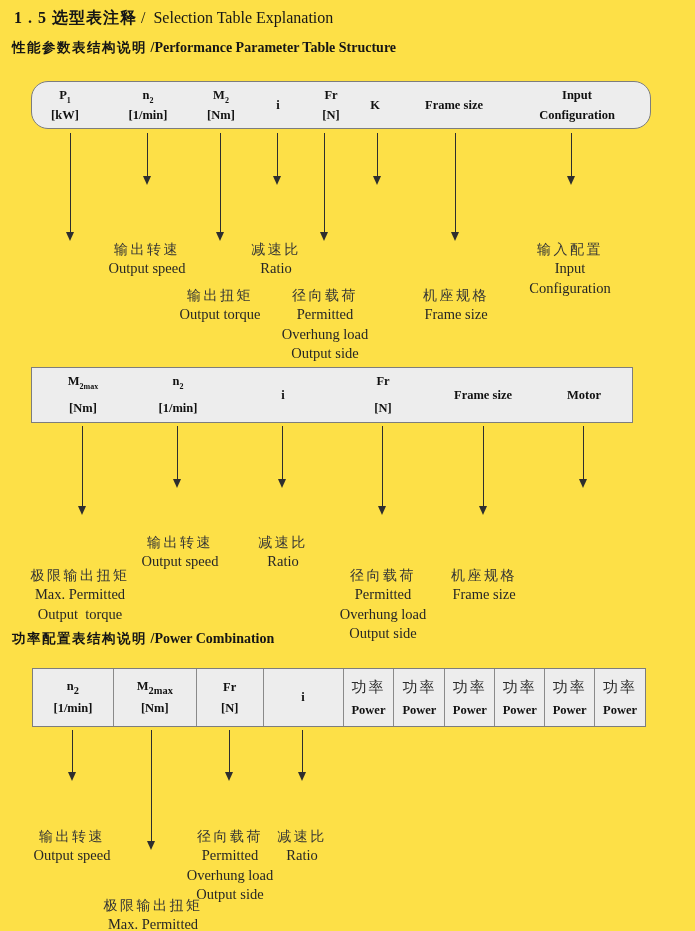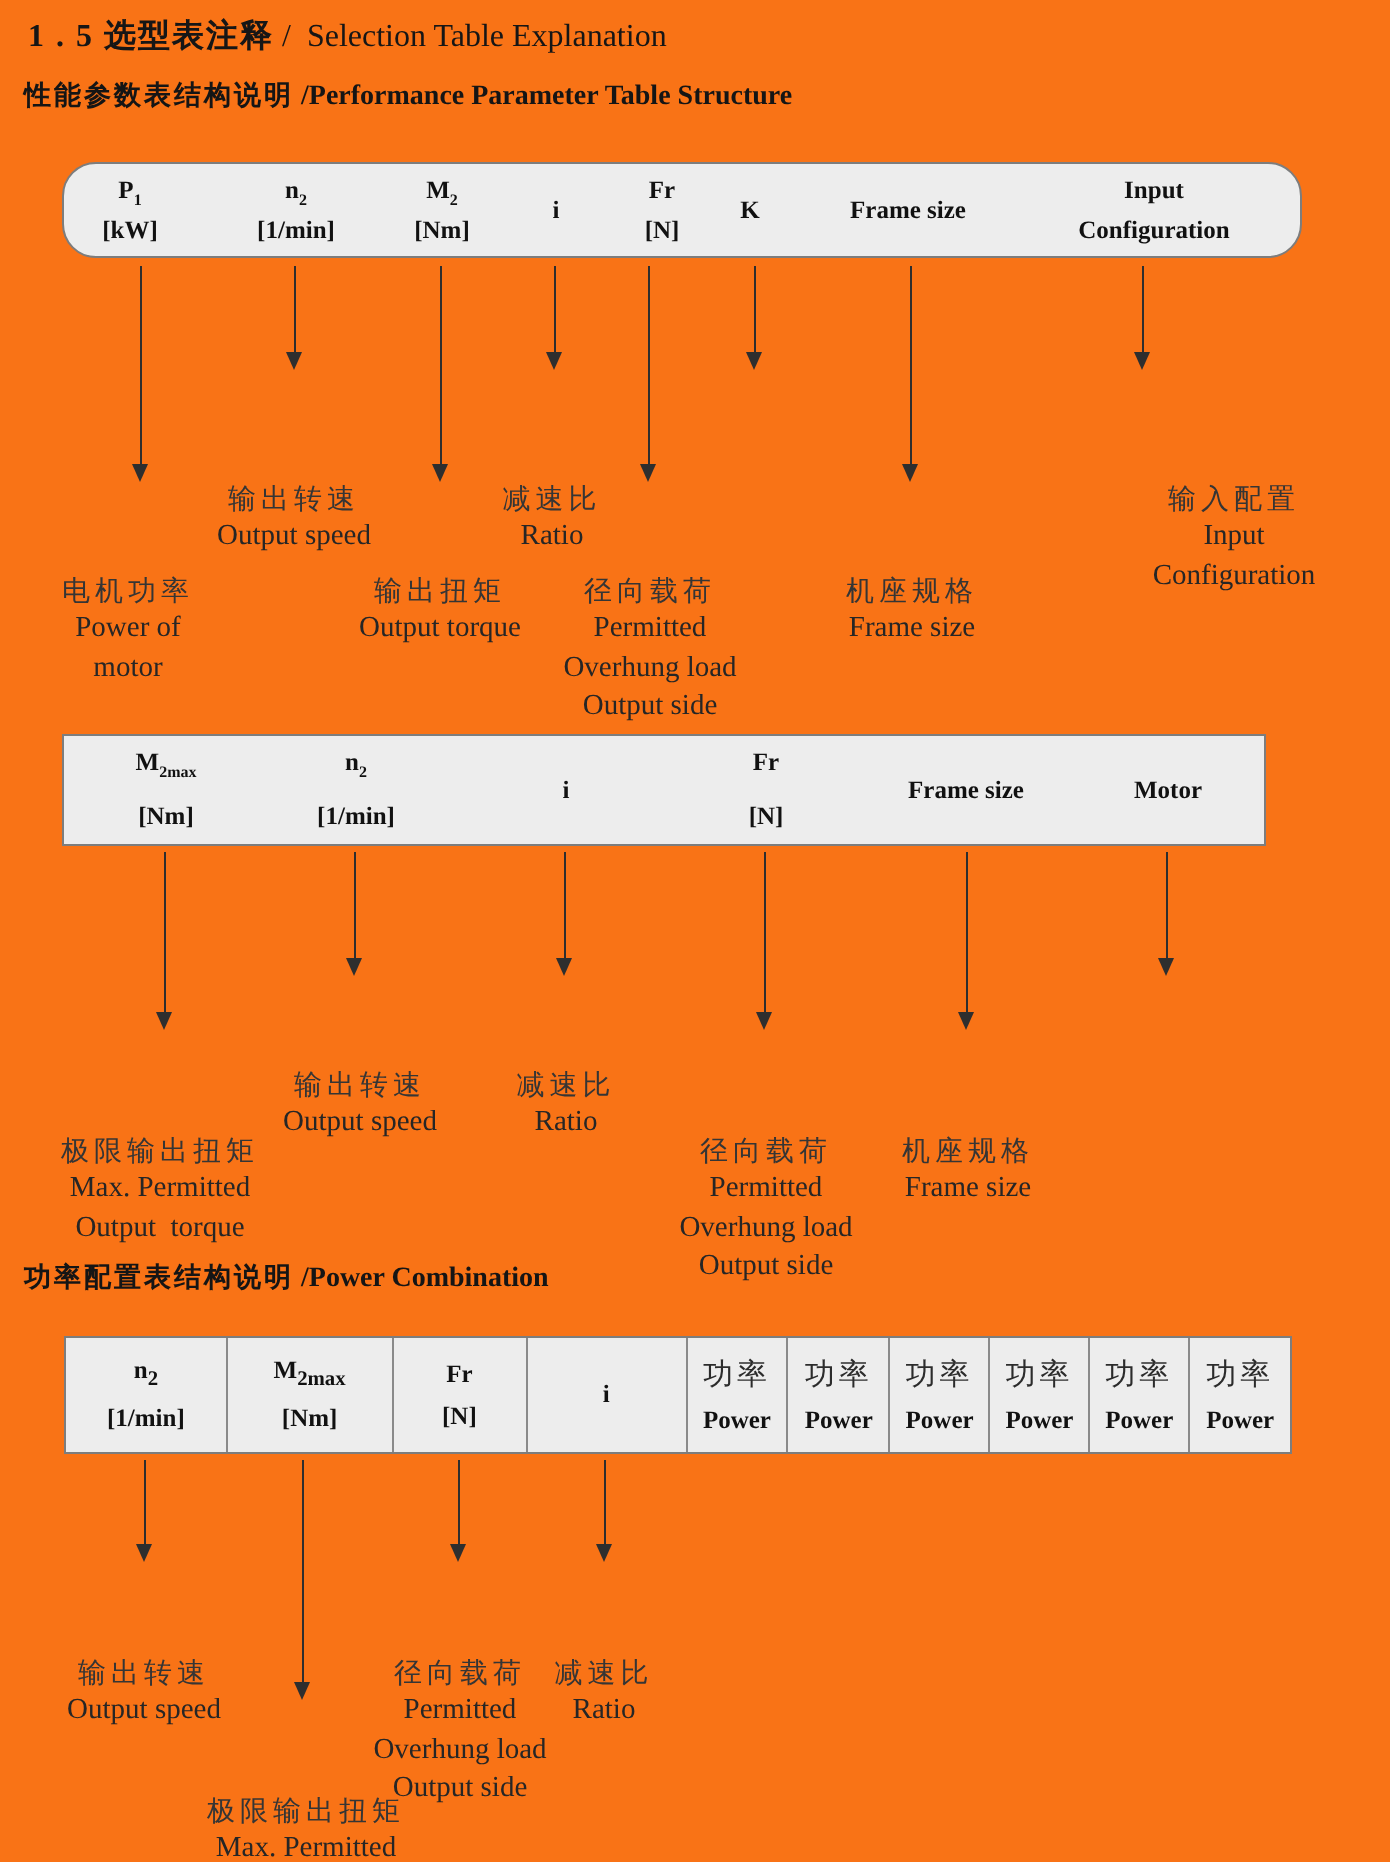--- a/index.html
+++ b/index.html
@@ -1,16 +1,16 @@
 <!DOCTYPE html>
 <html><head>
 <meta charset="utf-8">
 <style>
   html,body{margin:0;padding:0;background:#ffffff;}
-  .page{position:relative;width:695px;height:931px;background:#f97316;overflow:hidden;
+  .page{position:relative;width:695px;height:931px;background:#fde047;overflow:hidden;
         font-family:"Liberation Sans",sans-serif;color:#222;}
 
   
   .doc-title{position:absolute;left:14px;top:8px;font-size:16px;white-space:pre;color:#161616;}
   .doc-title .num{font-family:"Liberation Serif",serif;font-weight:bold;letter-spacing:1px;}
   .doc-title .zh{font-weight:bold;letter-spacing:1px;}
   .doc-title .en{font-family:"Liberation Serif",serif;}
   .sec-heading{position:absolute;left:12px;white-space:pre;font-weight:bold;font-size:13.5px;color:#151515;}
   .sec-heading .zh{letter-spacing:1.5px;}
   .sec-heading .en{font-family:"Liberation Serif",serif;font-size:14px;}
@@ -97,27 +97,24 @@
       <i class="shaft"></i>
       <i class="head"></i>
     </div>
 
   <div class="callout" style="left:147px;top:203px;">
     <div class="zh">输出转速</div><div class="en">Output speed</div>
   </div>
   <div class="callout" style="left:276px;top:203px;">
     <div class="zh">减速比</div><div class="en">Ratio</div>
   </div>
-  <div class="callout" style="left:570px;top:203px;margin-left:47px;">
+  <div class="callout" style="left:570px;top:203px;">
     <div class="zh">输入配置</div><div class="en">Input</div><div class="en">Configuration</div>
   </div>
 
-  <div class="callout" style="left:64px;top:249px;">
-    <div class="zh">电机功率</div><div class="en">Power of</div><div class="en">motor</div>
-  </div>
   <div class="callout" style="left:220px;top:249px;text-align:center;">
     <div class="zh">输出扭矩</div><div class="en">Output torque</div>
   </div>
   <div class="callout" style="left:325px;top:249px;">
     <div class="zh">径向载荷</div><div class="en">Permitted</div><div class="en">Overhung load</div><div class="en">Output side</div>
   </div>
   <div class="callout" style="left:456px;top:249px;">
     <div class="zh">机座规格</div><div class="en">Frame size</div>
   </div>
 

